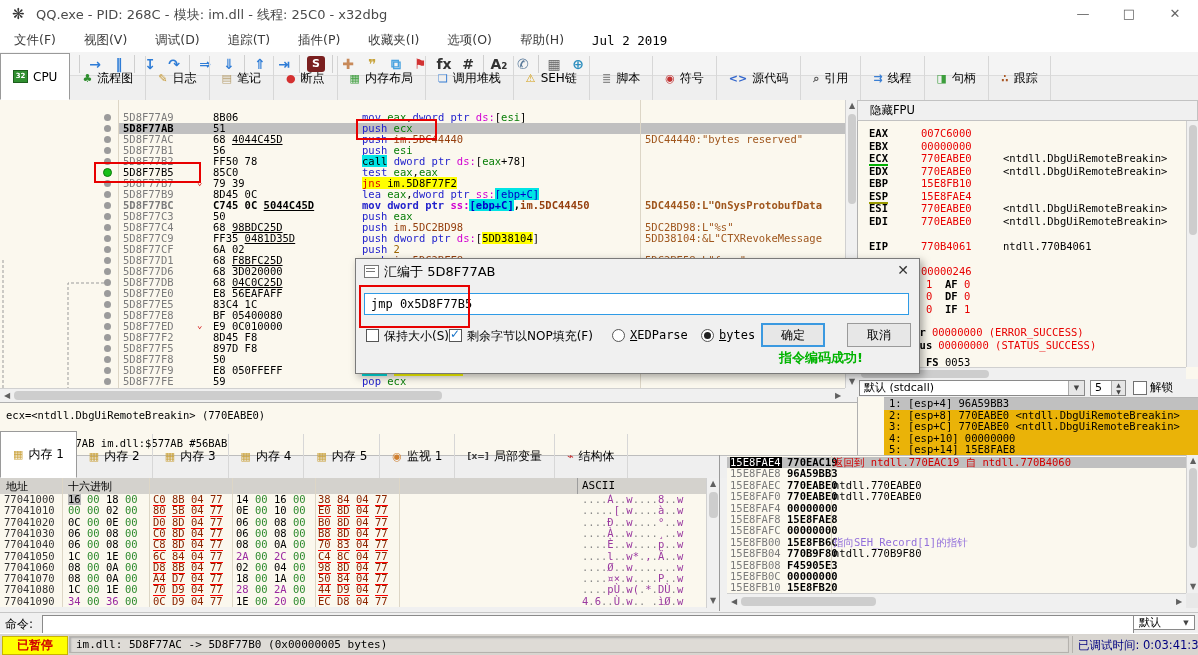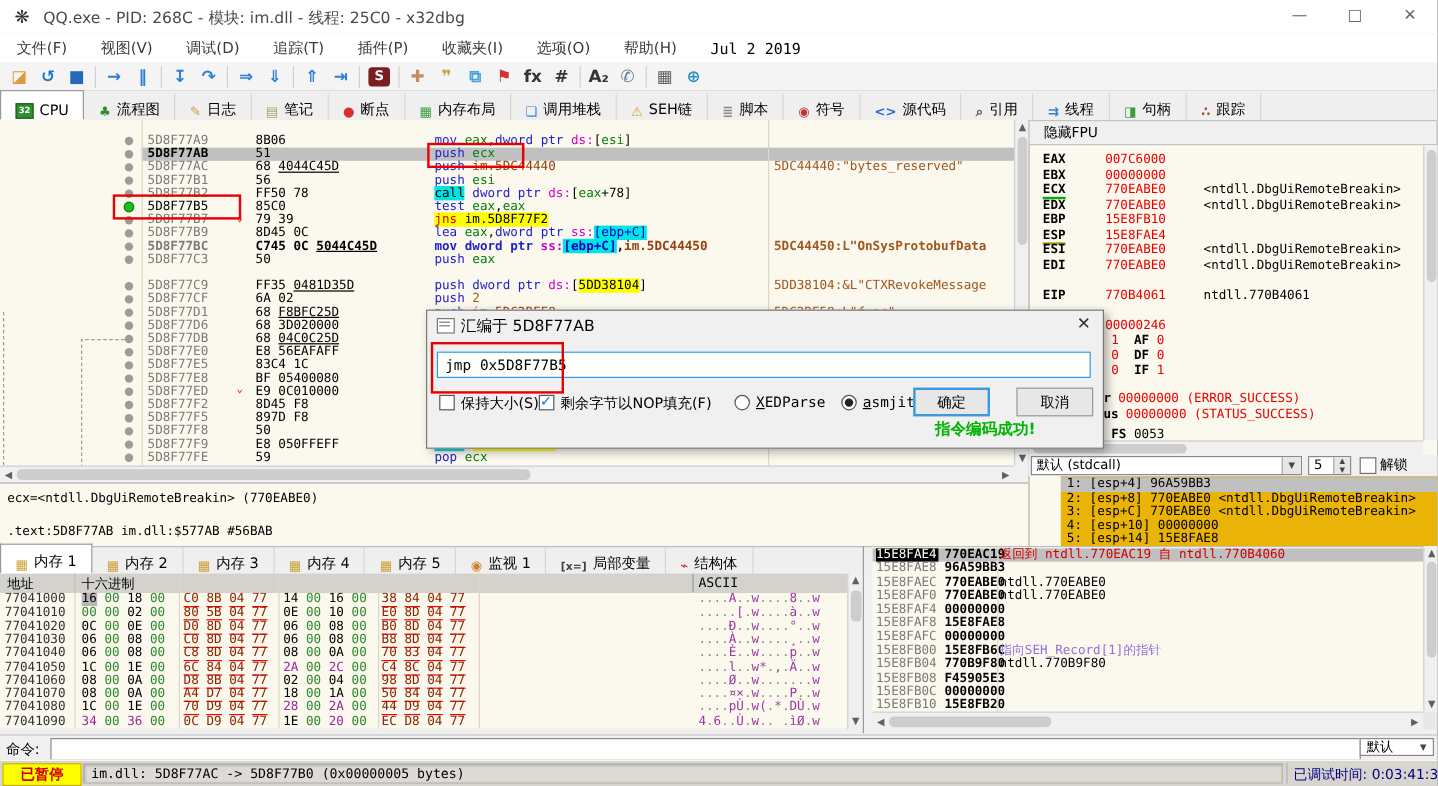--- a/index.html
+++ b/index.html
@@ -15,21 +15,21 @@
   .wbtn{top:0;width:46px;height:28px;text-align:center;line-height:28px;color:#666;font-size:13px;}
   #btn-min{left:1060px;} #btn-max{left:1106px;} #btn-close{left:1152px;}
   #menubar{left:0;top:28px;width:1198px;height:24px;background:#fff;display:flex;align-items:center;}
   .menu-item{padding:0 14px;color:#3a3a3a;font-size:12.5px;white-space:nowrap;}
   .menu-item.build{font-family:"DejaVu Sans Mono",monospace;color:#000;}
   #toolbar{left:0;top:52px;width:1198px;height:24px;background:#f4f4f4;border-bottom:1px solid #dcdcdc;display:flex;align-items:center;padding-left:4px;box-sizing:border-box;}
   .tbico{width:24px;height:20px;text-align:center;line-height:20px;font-size:14px;font-weight:bold;}
   .tbico.badge{width:18px;height:16px;line-height:16px;margin:0 4px;border-radius:3px;font-size:11px;}
   .tbsep{width:1px;height:18px;background:#cfcfcf;margin:0 3px;}
   #tabbar{left:0;top:76px;width:1198px;height:24px;background:#efefef;border-bottom:1px solid #bdbdbd;display:flex;align-items:flex-end;}
-  .tab{height:22px;display:flex;align-items:flex-end;padding:0 12px;border-right:1px solid #d7d7d7;font-size:12px;white-space:nowrap;}
+  .tab{height:22px;display:flex;align-items:center;padding:11px 12px;border-right:1px solid #d7d7d7;font-size:12px;white-space:nowrap;}
   .tab .ti{margin-right:5px;font-size:11px;font-weight:bold;}
   .tab.active{background:#fff;border:1px solid #9a9a9a;border-bottom:1px solid #fff;height:23px;}
   .tab .chip{display:inline-block;width:13px;height:11px;background:#2f8f2f;border:1px solid #1d5e1d;color:#fff;
              font-size:7px;line-height:11px;text-align:center;margin-right:5px;font-weight:bold;}
 
   
   #disasm{left:0;top:100px;width:845px;height:288px;background:#fbf8ee;overflow:hidden;}
   .drow{position:absolute;left:0;width:845px;height:11px;line-height:11px;font-size:10.5px;}
   .dsel{position:absolute;left:118px;width:727px;height:11px;background:#c0c0c0;}
   .dot{position:absolute;left:104px;top:2px;width:7px;height:7px;border-radius:50%;background:#9b9b9b;}
@@ -331,20 +331,27 @@
         <span class="daddr">5D8F77BC</span>
         <span class="dbytes"><span>C745 0C </span><span class="u">5044C45D</span></span>
         <span class="dins"><span class="tk-mn">mov </span><span class="tk-kw">dword ptr </span><span class="tk-seg">ss:</span><span class="tk-mem">[ebp+C]</span><span class="tk-pl">,</span><span class="tk-mod">im.5DC44450</span></span>
         <span class="dcmt">5DC44450:L"OnSysProtobufData</span>
       </div>
       <div class="drow mono" style="top: 111px;">
         <span class="dot"></span>
         <span class="daddr">5D8F77C3</span>
         <span class="dbytes"><span>50</span></span>
         <span class="dins"><span class="tk-mn">push </span><span class="tk-reg">eax</span></span>
+      </div>
+      <div class="drow mono" style="top: 122px;">
+        <span class="dot"></span>
+        <span class="daddr">5D8F77C4</span>
+        <span class="dbytes"><span>68 </span><span class="u">98BDC25D</span></span>
+        <span class="dins"><span class="tk-mn">push </span><span class="tk-mod">im.5DC2BD98</span></span>
+        <span class="dcmt">5DC2BD98:L"%s"</span>
       </div>
       <div class="drow mono" style="top: 133px;">
         <span class="dot"></span>
         <span class="daddr">5D8F77C9</span>
         <span class="dbytes"><span>FF35 </span><span class="u">0481D35D</span></span>
         <span class="dins"><span class="tk-mn">push </span><span class="tk-kw">dword ptr </span><span class="tk-seg">ds:</span><span class="tk-pl">[</span><span class="tk-ya">5DD38104</span><span class="tk-pl">]</span></span>
         <span class="dcmt">5DD38104:&amp;L"CTXRevokeMessage</span>
       </div>
       <div class="drow mono" style="top: 144px;">
         <span class="dot"></span>
@@ -650,21 +657,21 @@
       <span id="dlg-close">✕</span>
     </div>
     <div id="dlg-input">jmp 0x5D8F77B5</div>
     <span class="dlg-cb" style="left:10px;"></span>
     <span class="dlg-lbl" style="left:28px;">保持大小(S)</span>
     <span class="dlg-cb checked" style="left:93px;"></span>
     <span class="dlg-lbl" style="left:111px;">剩余字节以NOP填充(F)</span>
     <span class="dlg-rb" style="left:256px;"></span>
     <span class="dlg-lbl fl mono" style="left:274px;">XEDParse</span>
     <span class="dlg-rb on" style="left:345px;"></span>
-    <span class="dlg-lbl fl mono" style="left:363px;">asmjit</span>
+    <span class="dlg-lbl fl mono" style="left:363px;">bytes</span>
     <div id="dlg-ok">确定</div>
     <div id="dlg-cancel">取消</div>
     <div id="dlg-msg">指令编码成功!</div>
   </div>
 
   <div id="rb-pushecx" class="redbox"></div>
   <div id="rb-bpaddr" class="redbox"></div>
   <div id="rb-input" class="redbox"></div>
 
 <div class="mvline" style="left: 62px;"></div>

